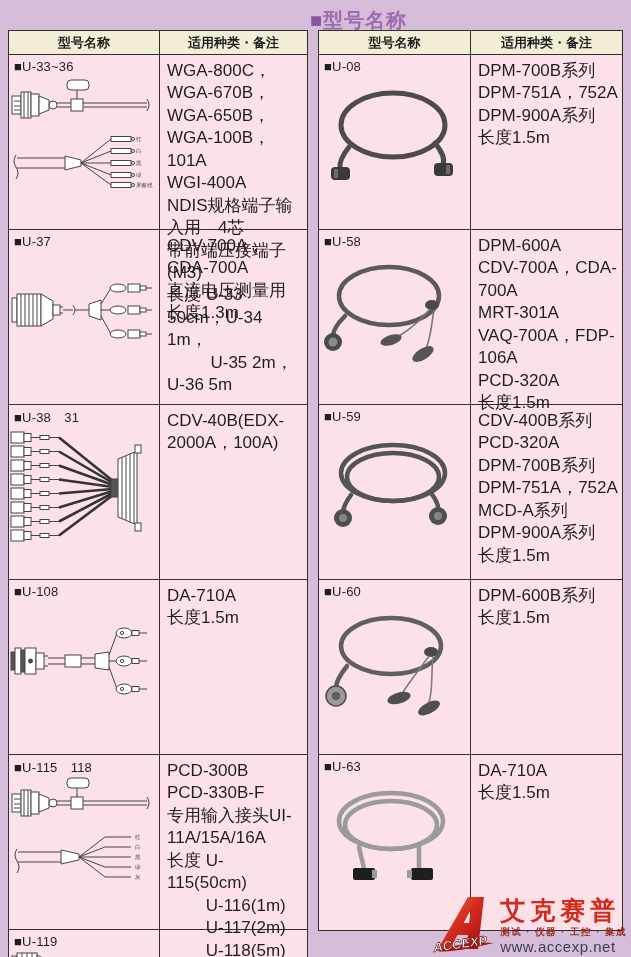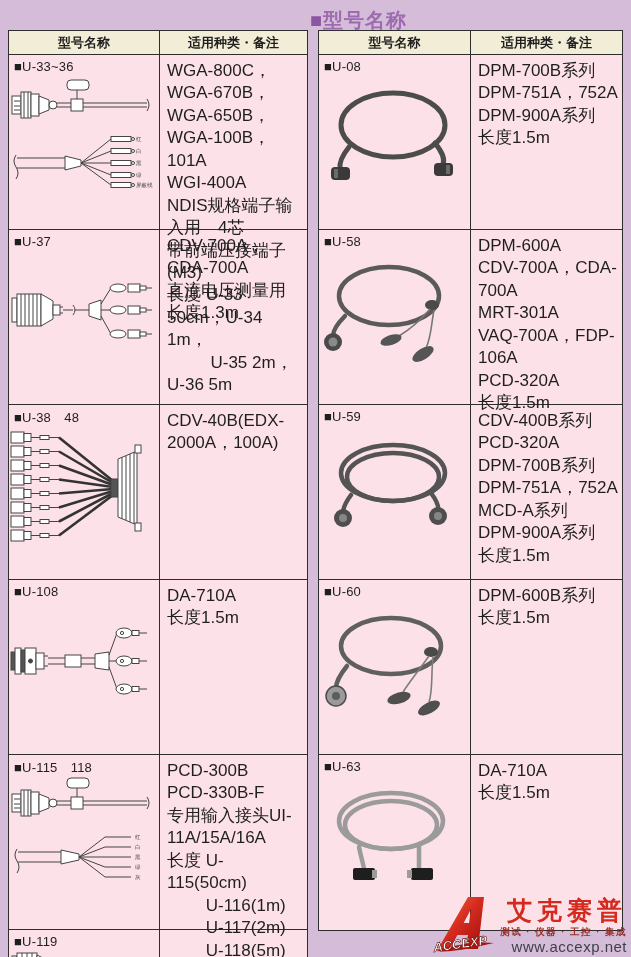--- a/index.html
+++ b/index.html
@@ -29,21 +29,21 @@
   .cell-model{position:relative;border-right:1px solid var(--line);overflow:hidden;}
   .model-label{position:absolute;top:4px;left:5px;font-size:13px;letter-spacing:.2px;}
   .cell-model svg{position:absolute;left:0;top:20px;}
   .cell-model svg.full{top:2px;}
   .cell-info{display:flex;flex-direction:column;justify-content:flex-start;
        padding:5px 4px 4px 7px;font-size:17px;line-height:1.32;}
   .prewrap{white-space:pre-wrap;}
   .len{white-space:pre-wrap;}
   
   .logo{position:absolute;right:4px;bottom:2px;display:flex;align-items:flex-end;}
-  .logo-right{display:flex;flex-direction:column;align-items:flex-end;margin-left:2px;}
+  .logo-right{display:flex;flex-direction:column;align-items:flex-start;margin-left:2px;}
   .logo-cn{font-size:25px;font-weight:bold;color:var(--logo_red);letter-spacing:5px;line-height:1;}
   .logo-tagline{font-size:9.5px;font-weight:bold;color:var(--logo_dark);letter-spacing:1.5px;margin-top:3px;}
   .logo-url{font-size:15px;font-weight:normal;color:var(--url_color);letter-spacing:.5px;line-height:1.1;}
 </style>
 </head>
 <body>
 
 <div class="page-title"><span class="marker">■</span><span>型号名称</span></div>
 
 <div class="cat-table left">
@@ -157,21 +157,21 @@
     </div>
     <div class="cell-info">
       <div class="prewrap">CDV-700A，CDA-700A
 直流电压测量用</div>
       <div class="len">长度1.3m</div>
     </div>
   </div>
 
   <div class="t-row">
     <div class="cell-model">
-      <div class="model-label">■U-38　48</div>
+      <div class="model-label">■U-38　31</div>
       <svg class="full" width="150" height="145" viewBox="0 0 150 145">
         <g stroke="#444" fill="#fff" stroke-width="1">
           <g>
             <rect x="2" y="25" width="13" height="11"></rect>
               <rect x="15" y="26.5" width="7" height="8"></rect>
               <line x1="22" y1="30.5" x2="31" y2="30.5"></line>
               <rect x="31" y="28.5" width="9" height="4"></rect>
               <line x1="40" y1="30.5" x2="50" y2="30.5"></line>
             <rect x="2" y="39" width="13" height="11"></rect>
               <rect x="15" y="40.5" width="7" height="8"></rect>

